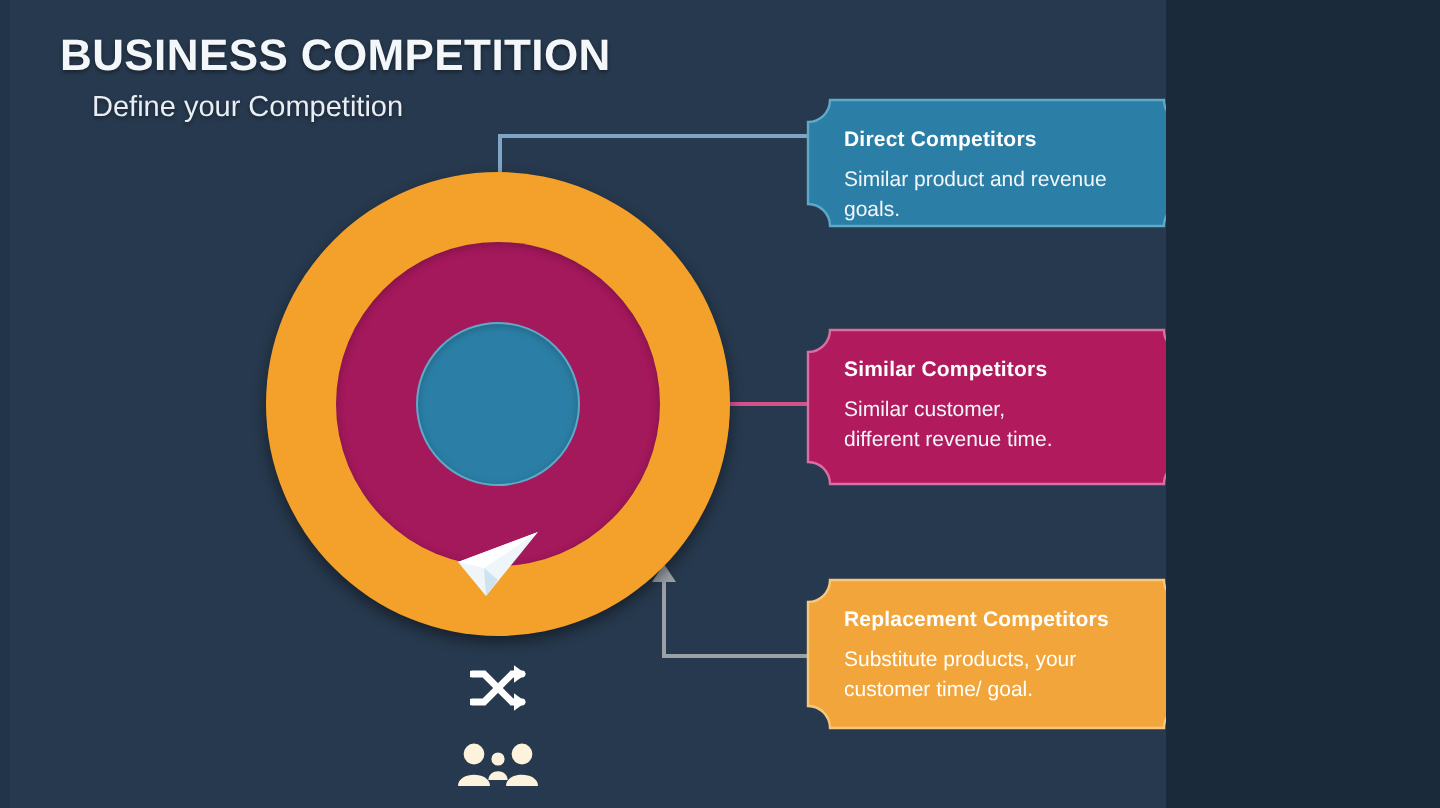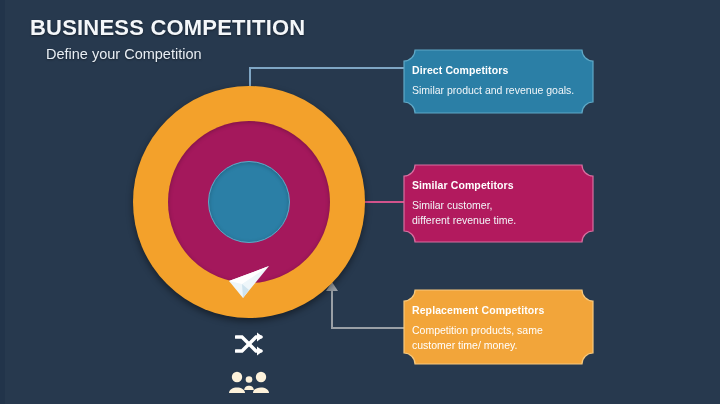--- a/index.html
+++ b/index.html
@@ -2,21 +2,21 @@
 <html><head>
 <meta charset="utf-8">
 <style>
   html, body {
     margin: 0;
     padding: 0;
     background: #1b2a3a;
   }
   #slide {
     position: relative;
-    width: 720px;
+    width: 583px;
     height: 404px;
     background: #27394e;
     overflow: hidden;
     font-family: "Liberation Sans", sans-serif;
     -webkit-font-smoothing: antialiased;
   }
   
   #edge-strip {
     position: absolute;
     left: 0; top: 0;
@@ -129,21 +129,21 @@
     border-right: 6px solid transparent;
     border-bottom: 9px solid #9aa0a6;
   }
 
   
   .callout {
     position: absolute;
     left: 404px;
     width: 189px;
     box-sizing: border-box;
-    padding: 14px 16px 14px 8px;
+    padding: 14px 16px 14px 18px;
   }
   .plaque-svg {
     position: absolute;
     left: 0; top: 0;
     width: 100%; height: 100%;
     overflow: visible;
   }
   .callout-inner { position: relative; }
   .callout-title {
     font-size: 10.5px;
@@ -238,18 +238,18 @@
       <div class="callout-line">different revenue time.</div>
     </div>
   </div>
 
   <div class="callout" id="callout-replacement">
     <svg class="plaque-svg" viewBox="0 0 189 74" preserveAspectRatio="none">
       <path d="M0,11 A11,11 0 0 0 11,0 L178,0 A11,11 0 0 0 189,11 L189,63 A11,11 0 0 0 178,74 L11,74 A11,11 0 0 0 0,63 Z" fill="#f2a53a" stroke="#f7c87c" stroke-width="1.2"></path>
     </svg>
     <div class="callout-inner">
       <div class="callout-title">Replacement Competitors</div>
-      <div class="callout-line">Competition products, same</div>
-      <div class="callout-line">customer time/ money.</div>
+      <div class="callout-line">Substitute products, your</div>
+      <div class="callout-line">customer time/ goal.</div>
     </div>
   </div>
 
 </div>
 
 </body></html>

